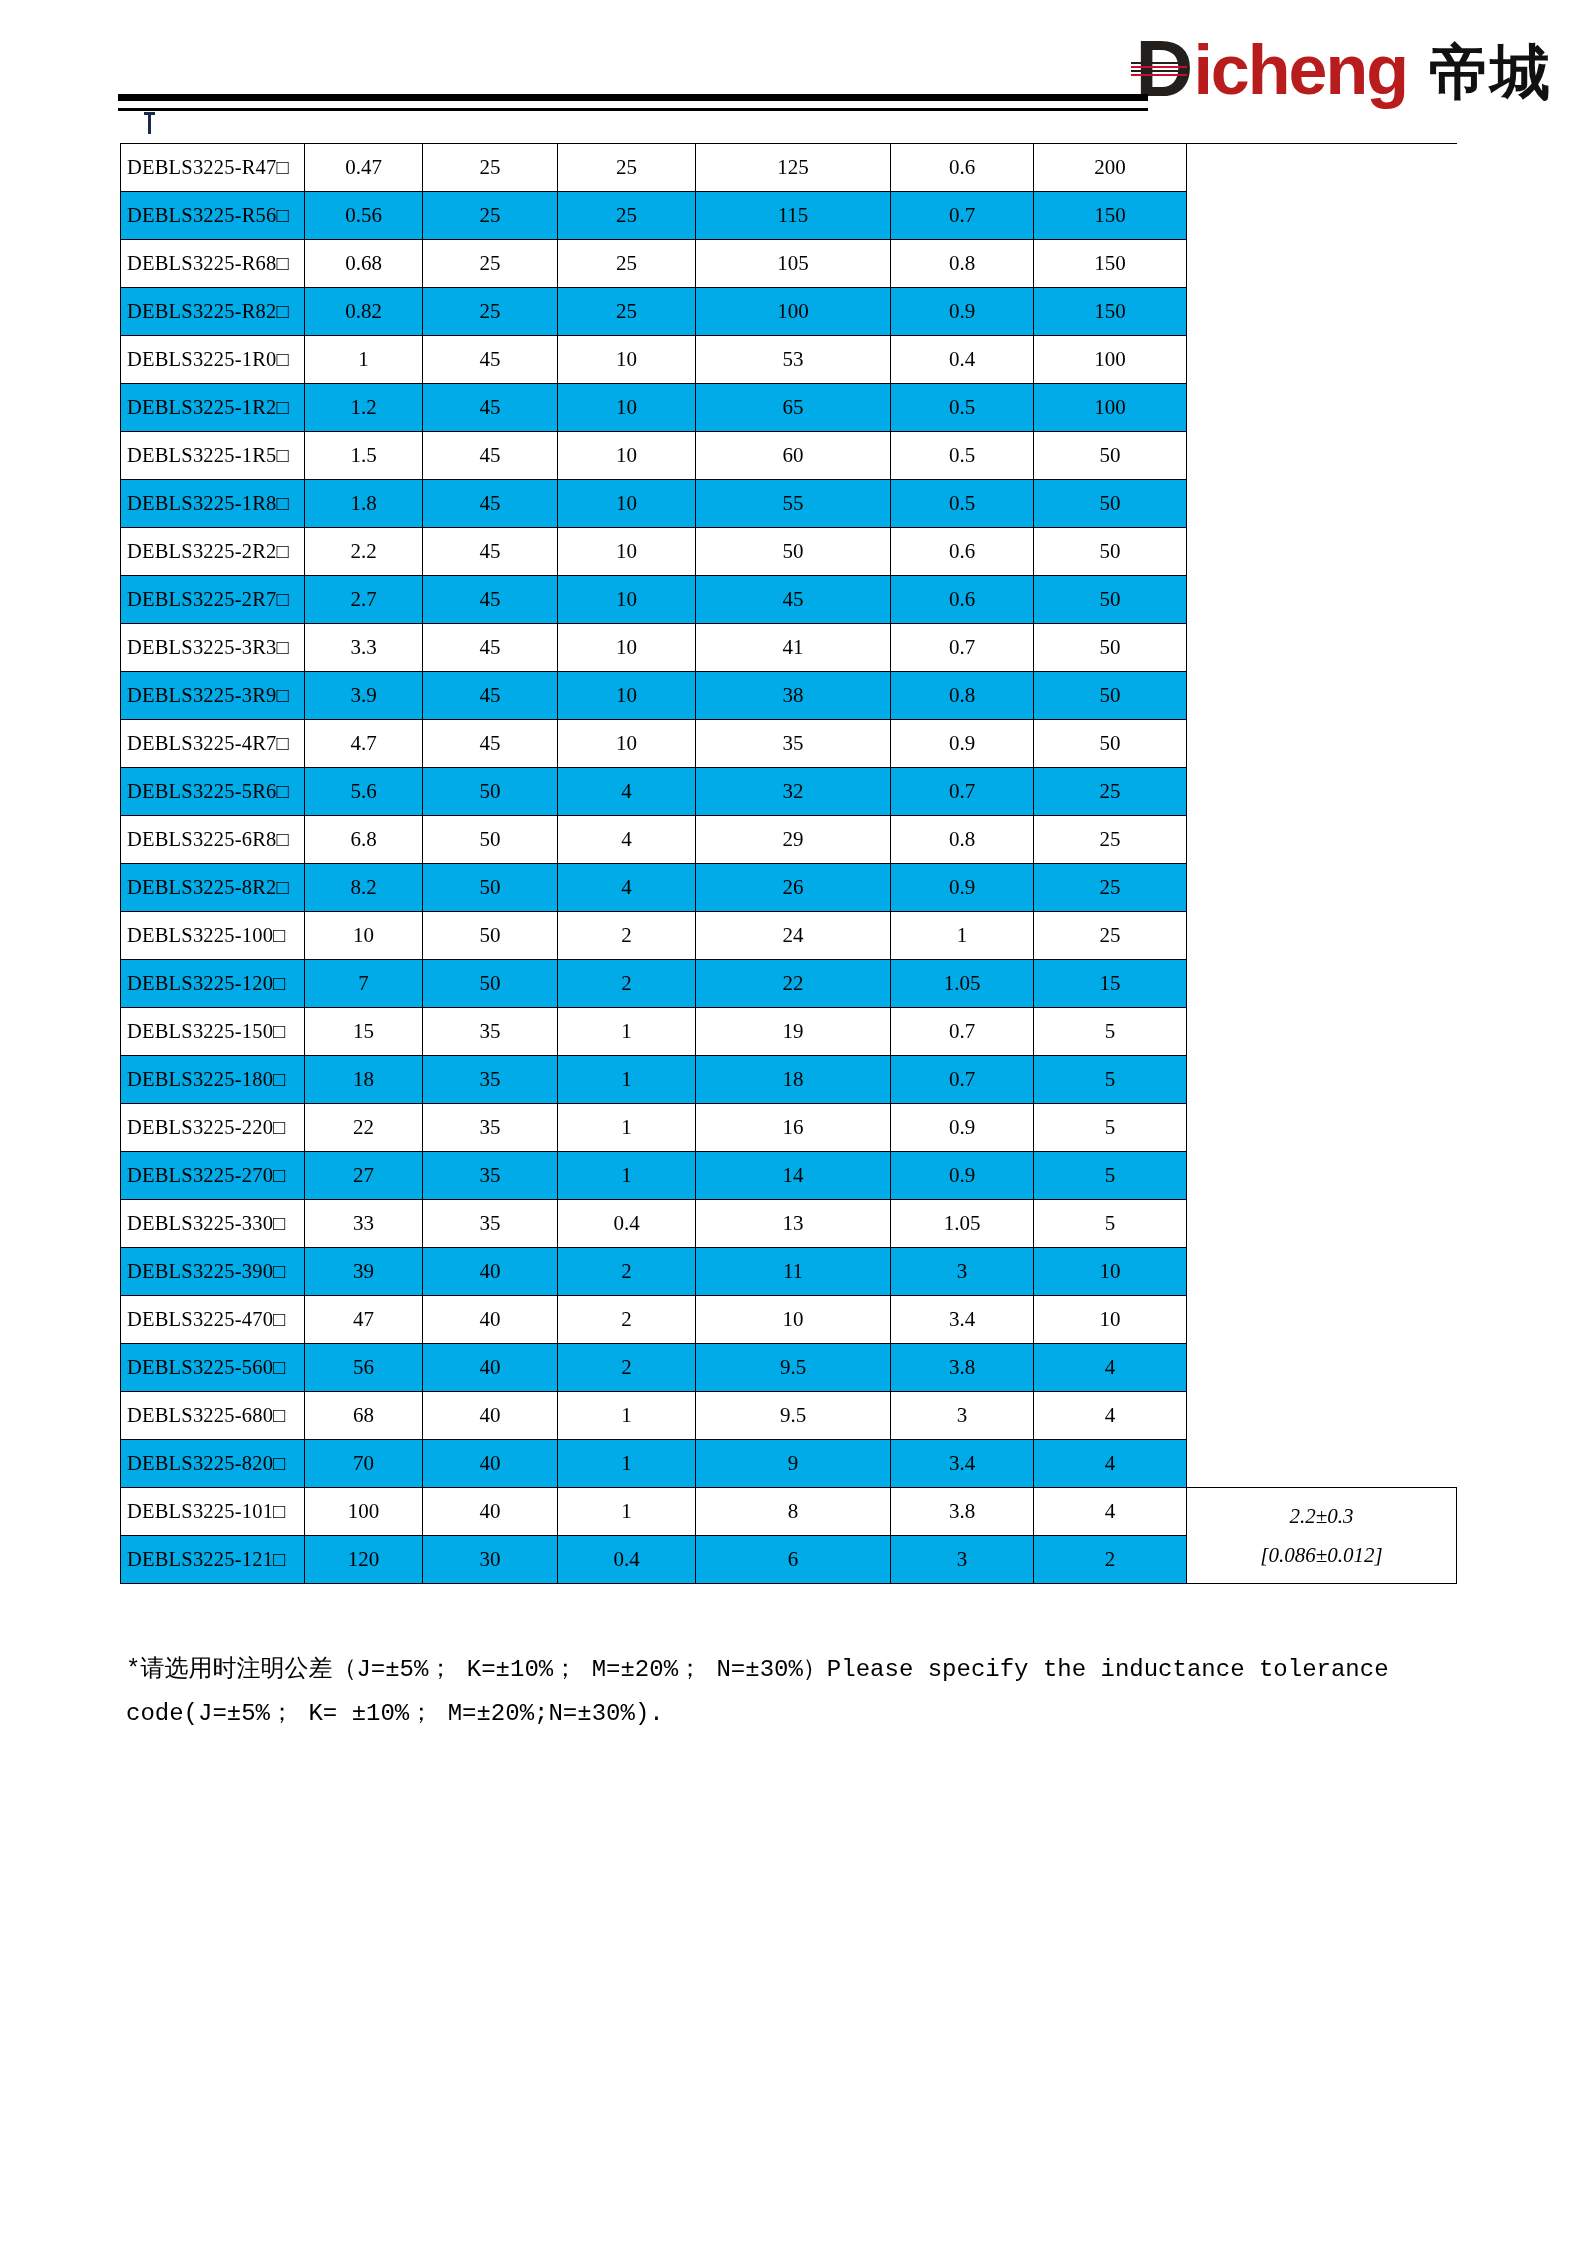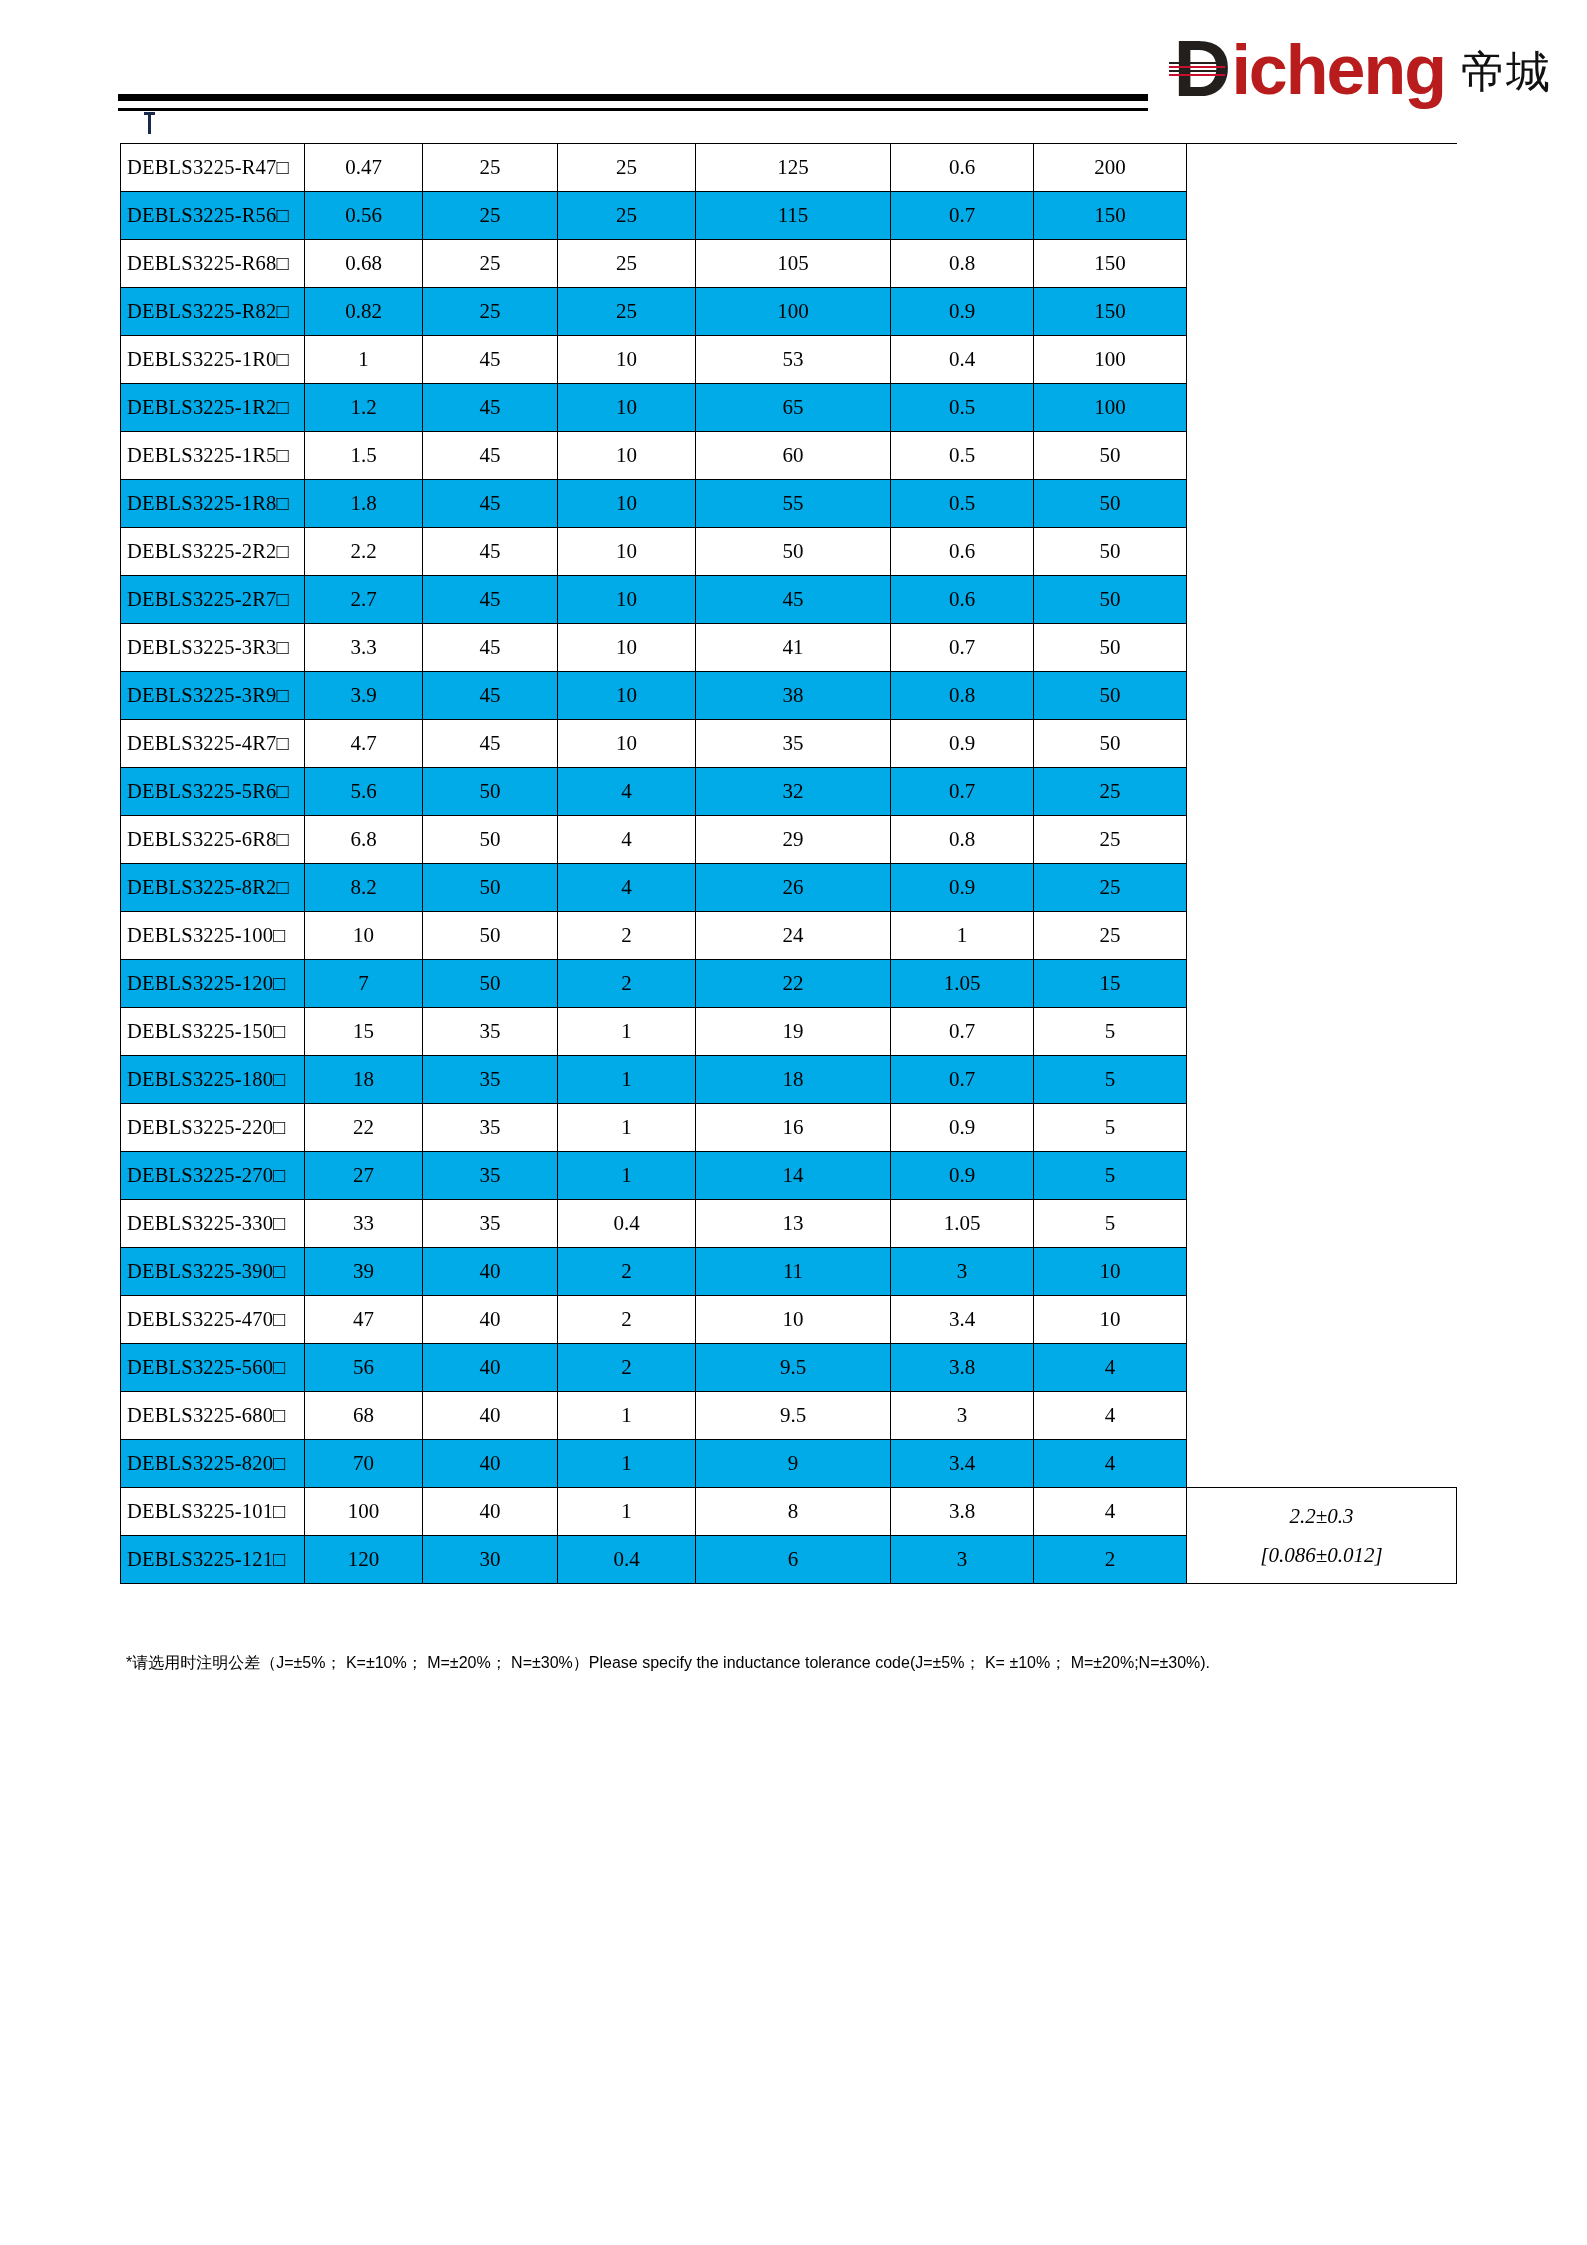--- a/index.html
+++ b/index.html
@@ -73,25 +73,25 @@
     font-family: "Liberation Sans", "DejaVu Sans", sans-serif;
     font-weight: bold;
     font-size: 70px;
     line-height: 64px;
     color: #b91c1c;
     letter-spacing: -2px;
     margin-left: -10px;
   }
   .logo-cn {
     font-family: "DejaVu Sans", sans-serif;
-    font-weight: normal;
-    font-size: 44px;
+    font-weight: bold;
+    font-size: 60px;
     line-height: 60px;
     color: #111111;
-    margin-left: 10px;
+    margin-left: 16px;
     letter-spacing: 1px;
   }
 
   .rule-thick {
     position: absolute;
     left: 118px;
     top: 94px;
     width: 1030px;
     height: 7px;
     background: #000000;
@@ -187,22 +187,22 @@
     line-height: 1.85;
   }
   .dim-line { display: block; white-space: nowrap; font-style: italic; }
 
   
   .footnote {
     position: absolute;
     left: 126px;
     top: 1648px;
     width: 1330px;
-    font-family: Liberation Sans, sans-serif;
-    font-size: 16px;
+    font-family: Liberation Mono, monospace;
+    font-size: 24px;
     line-height: 1.85;
     color: #000000;
     text-align: left;
   }
 </style>
 </head>
 <body>
 
 <div class="page-header">
 

